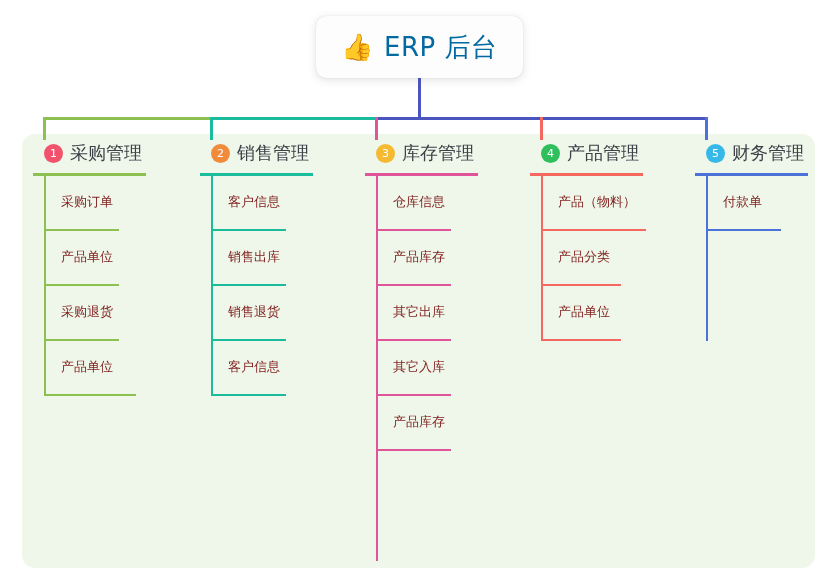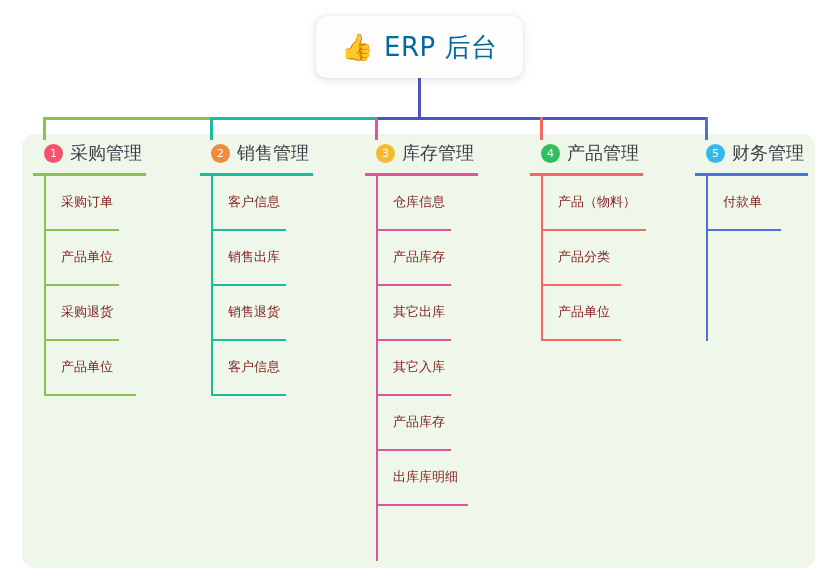--- a/index.html
+++ b/index.html
@@ -150,24 +150,20 @@
           <div class="leaf-rule" style="background: rgb(224, 84, 154); width: 75px;"></div>
         </div>
         <div class="leaf">
           <span class="leaf-label">其它入库</span>
           <div class="leaf-rule" style="background: rgb(224, 84, 154); width: 75px;"></div>
         </div>
         <div class="leaf">
           <span class="leaf-label">产品库存</span>
           <div class="leaf-rule" style="background: rgb(224, 84, 154); width: 75px;"></div>
         </div>
-        <div class="leaf">
-          <span class="leaf-label">出库库明细</span>
-          <div class="leaf-rule" style="background: rgb(224, 84, 154); width: 92px;"></div>
-        </div>
       </div>
     </div>
     <div class="col" style="left: 530px; width: 160px;">
       <div class="col-head">
         <span class="badge" style="background: rgb(47, 191, 92);">4</span>
         <span class="col-title">产品管理</span>
       </div>
       <div class="head-rule" style="background: rgb(244, 104, 95); width: 113px; margin-left: 0px;"></div>
       <div class="leaves">
         <div class="spine" style="background: rgb(244, 104, 95); height: 165px;"></div>

